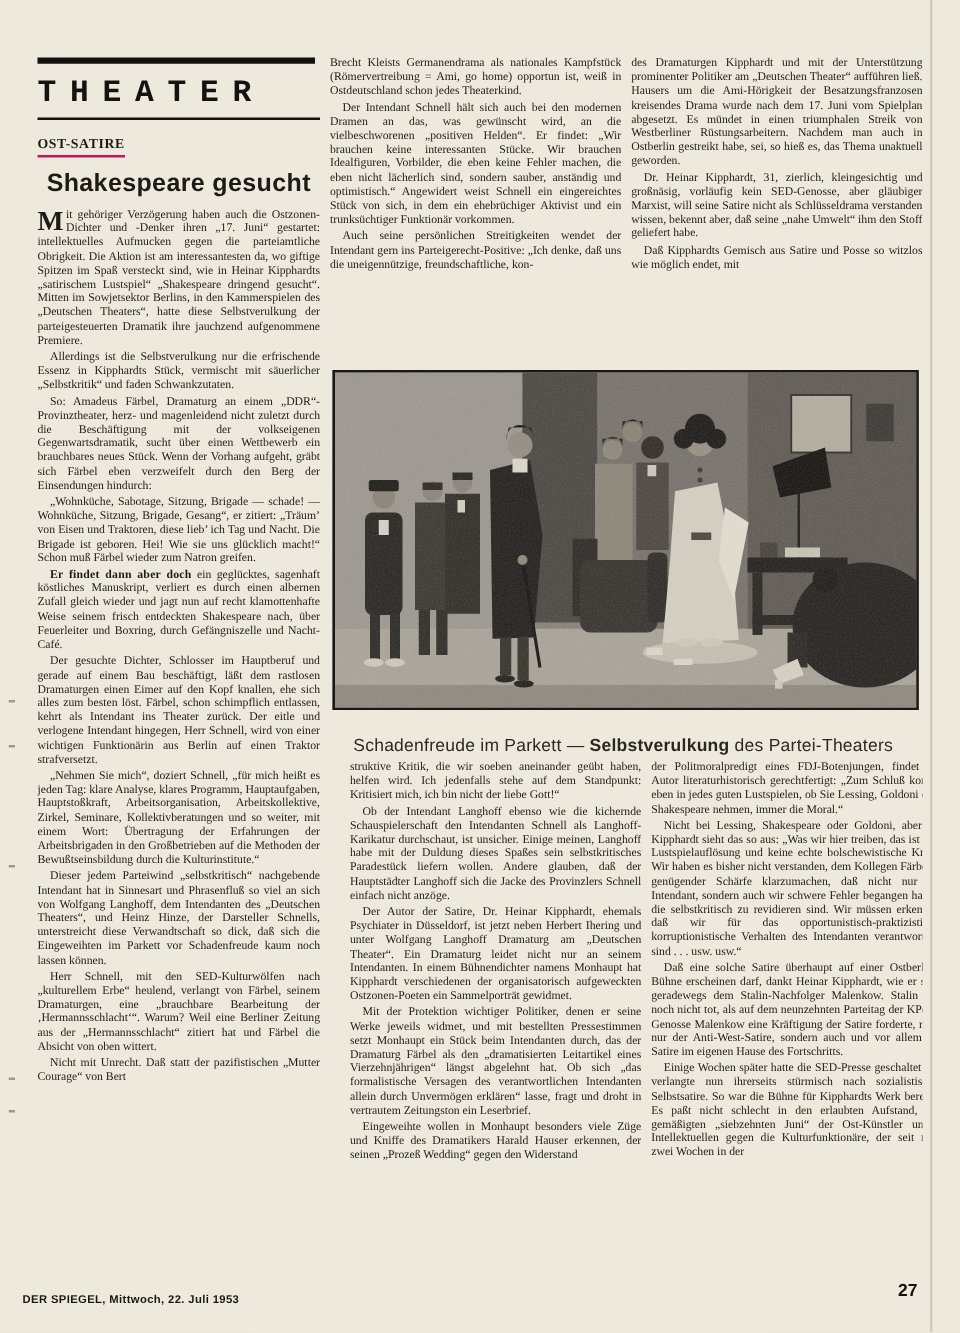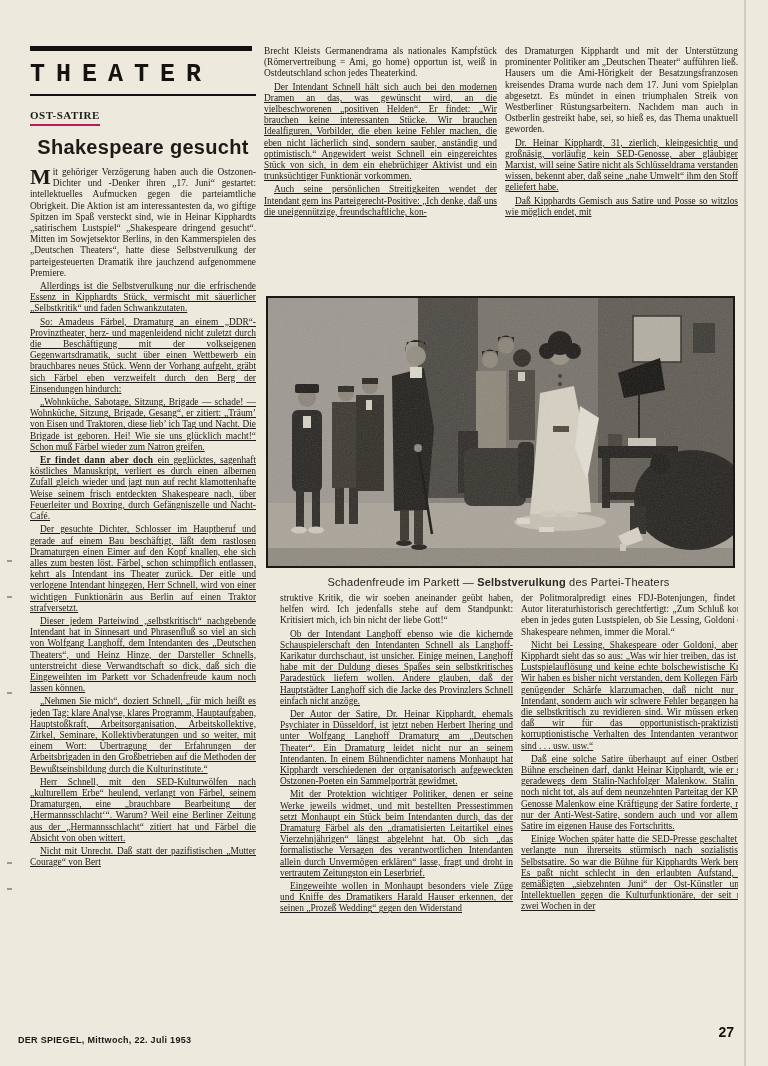--- a/index.html
+++ b/index.html
@@ -19,28 +19,28 @@
   .section-header{margin-bottom:6px;}
   .bar{height:5px;background:#14120e;margin-bottom:9px;width:222px;}
   .section-title{margin:0;font-family:Liberation Mono, monospace;font-weight:700;font-size:25px;letter-spacing:11px;color:#15130f;}
   .rule{height:2px;background:#14120e;margin-top:5px;width:226px;}
   .rubric{margin-top:13px;display:inline-block;font-family:Liberation Serif, serif;font-weight:700;font-size:11px;letter-spacing:.5px;border-bottom:2px solid #be185d;padding-bottom:3px;}
   .headline{margin:10px 0 8px;text-align:center;font-family:"Liberation Sans",sans-serif;font-weight:700;font-size:20px;letter-spacing:.3px;}
 
   .textflow{overflow:hidden;}
   .col1 .textflow{max-height:842px;}
   .textflow p{margin:0;font-size:9.4px;line-height:11.2px;text-align:justify;text-indent:10px;hyphens:auto;-webkit-hyphens:auto;}
-  .textflow p + p{margin-top:2px;text-decoration:underline;}
+  .textflow p + p{margin-top:2px;}
   .textflow p.cont,.textflow p.has-drop{text-indent:0;}
   .dropcap{float:left;font-size:22px;line-height:18px;font-weight:700;padding:1px 2px 0 0;}
   b.lead{letter-spacing:.2px;}
 
   figure.photo{margin:2px 0 0 2px;width:465px;}
   figure.photo svg{display:block;border:2px solid #1a1814;background:#86827a;}
-  figcaption{font-family:"Liberation Sans",sans-serif;font-size:11px;color:#2a2824;text-align:center;margin-top:8px;letter-spacing:.2px;}
+  figcaption{font-family:"Liberation Sans",sans-serif;font-size:14px;color:#2a2824;text-align:center;margin-top:20px;letter-spacing:.2px;}
   figcaption b{font-weight:700;}
 
   .footer{position:absolute;left:18px;right:28px;top:1029px;font-family:"Liberation Sans",sans-serif;}
   .issue{font-weight:700;font-size:9px;letter-spacing:.3px;color:#1b1915;}
   .pagenum{position:absolute;right:6px;top:-5px;font-weight:700;font-size:14px;color:#15130f;}
 </style>
 </head>
 <body>
 
 <div class="page">
@@ -61,22 +61,22 @@
         <div><span class="rubric">OST-SATIRE</span></div>
         <h2 class="headline">Shakespeare gesucht</h2>
       </div>
       <div class="textflow" id="col1">
           <p class="has-drop"><span class="dropcap">M</span>it gehöriger Verzögerung haben auch die Ostzonen-Dichter und -Denker ihren „17. Juni“ gestartet: intellektuelles Aufmucken gegen die parteiamtliche Obrigkeit. Die Aktion ist am interessantesten da, wo giftige Spitzen im Spaß versteckt sind, wie in Heinar Kipphardts „satirischem Lustspiel“ „Shakespeare dringend gesucht“. Mitten im Sowjetsektor Berlins, in den Kammerspielen des „Deutschen Theaters“, hatte diese Selbstverulkung der parteigesteuerten Dramatik ihre jauchzend aufgenommene Premiere.</p>
           <p>Allerdings ist die Selbstverulkung nur die erfrischende Essenz in Kipphardts Stück, vermischt mit säuerlicher „Selbstkritik“ und faden Schwankzutaten.</p>
           <p>So: Amadeus Färbel, Dramaturg an einem „DDR“-Provinztheater, herz- und magenleidend nicht zuletzt durch die Beschäftigung mit der volkseigenen Gegenwartsdramatik, sucht über einen Wettbewerb ein brauchbares neues Stück. Wenn der Vorhang aufgeht, gräbt sich Färbel eben verzweifelt durch den Berg der Einsendungen hindurch:</p>
           <p>„Wohnküche, Sabotage, Sitzung, Brigade — schade! — Wohnküche, Sitzung, Brigade, Gesang“, er zitiert: „Träum’ von Eisen und Traktoren, diese lieb’ ich Tag und Nacht. Die Brigade ist geboren. Hei! Wie sie uns glücklich macht!“ Schon muß Färbel wieder zum Natron greifen.</p>
           <p><b class="lead">Er findet dann aber doch </b>ein geglücktes, sagenhaft köstliches Manuskript, verliert es durch einen albernen Zufall gleich wieder und jagt nun auf recht klamottenhafte Weise seinem frisch entdeckten Shakespeare nach, über Feuerleiter und Boxring, durch Gefängniszelle und Nacht-Café.</p>
           <p>Der gesuchte Dichter, Schlosser im Hauptberuf und gerade auf einem Bau beschäftigt, läßt dem rastlosen Dramaturgen einen Eimer auf den Kopf knallen, ehe sich alles zum besten löst. Färbel, schon schimpflich entlassen, kehrt als Intendant ins Theater zurück. Der eitle und verlogene Intendant hingegen, Herr Schnell, wird von einer wichtigen Funktionärin aus Berlin auf einen Traktor strafversetzt.</p>
+          <p>„Nehmen Sie mich“, doziert Schnell, „für mich heißt es jeden Tag: klare Analyse, klares Programm, Hauptaufgaben, Hauptstoßkraft, Arbeitsorganisation, Arbeitskollektive, Zirkel, Seminare, Kollektivberatungen und so weiter, mit einem Wort: Übertragung der Erfahrungen der Arbeitsbrigaden in den Großbetrieben auf die Methoden der Bewußtseinsbildung durch die Kulturinstitute.“</p>
           <p>Dieser jedem Parteiwind „selbstkritisch“ nachgebende Intendant hat in Sinnesart und Phrasenfluß so viel an sich von Wolfgang Langhoff, dem Intendanten des „Deutschen Theaters“, und Heinz Hinze, der Darsteller Schnells, unterstreicht diese Verwandtschaft so dick, daß sich die Eingeweihten im Parkett vor Schadenfreude kaum noch lassen können.</p>
-          <p>„Nehmen Sie mich“, doziert Schnell, „für mich heißt es jeden Tag: klare Analyse, klares Programm, Hauptaufgaben, Hauptstoßkraft, Arbeitsorganisation, Arbeitskollektive, Zirkel, Seminare, Kollektivberatungen und so weiter, mit einem Wort: Übertragung der Erfahrungen der Arbeitsbrigaden in den Großbetrieben auf die Methoden der Bewußtseinsbildung durch die Kulturinstitute.“</p>
           <p>Herr Schnell, mit den SED-Kulturwölfen nach „kulturellem Erbe“ heulend, verlangt von Färbel, seinem Dramaturgen, eine „brauchbare Bearbeitung der ‚Hermannsschlacht‘“. Warum? Weil eine Berliner Zeitung aus der „Hermannsschlacht“ zitiert hat und Färbel die Absicht von oben wittert.</p>
           <p>Nicht mit Unrecht. Daß statt der pazifistischen „Mutter Courage“ von Bert</p>
         </div>
     </div>
 
     <div class="rightarea">
       <div class="right-top">
         <div class="textflow subcol" id="col2_top">
             <p class="cont">Brecht Kleists Germanendrama als nationales Kampfstück (Römervertreibung = Ami, go home) opportun ist, weiß in Ostdeutschland schon jedes Theaterkind.</p>
             <p>Der Intendant Schnell hält sich auch bei den modernen Dramen an das, was gewünscht wird, an die vielbeschworenen „positiven Helden“. Er findet: „Wir brauchen keine interessanten Stücke. Wir brauchen Idealfiguren, Vorbilder, die eben keine Fehler machen, die eben nicht lächerlich sind, sondern sauber, anständig und optimistisch.“ Angewidert weist Schnell ein eingereichtes Stück von sich, in dem ein ehebrüchiger Aktivist und ein trunksüchtiger Funktionär vorkommen.</p>

